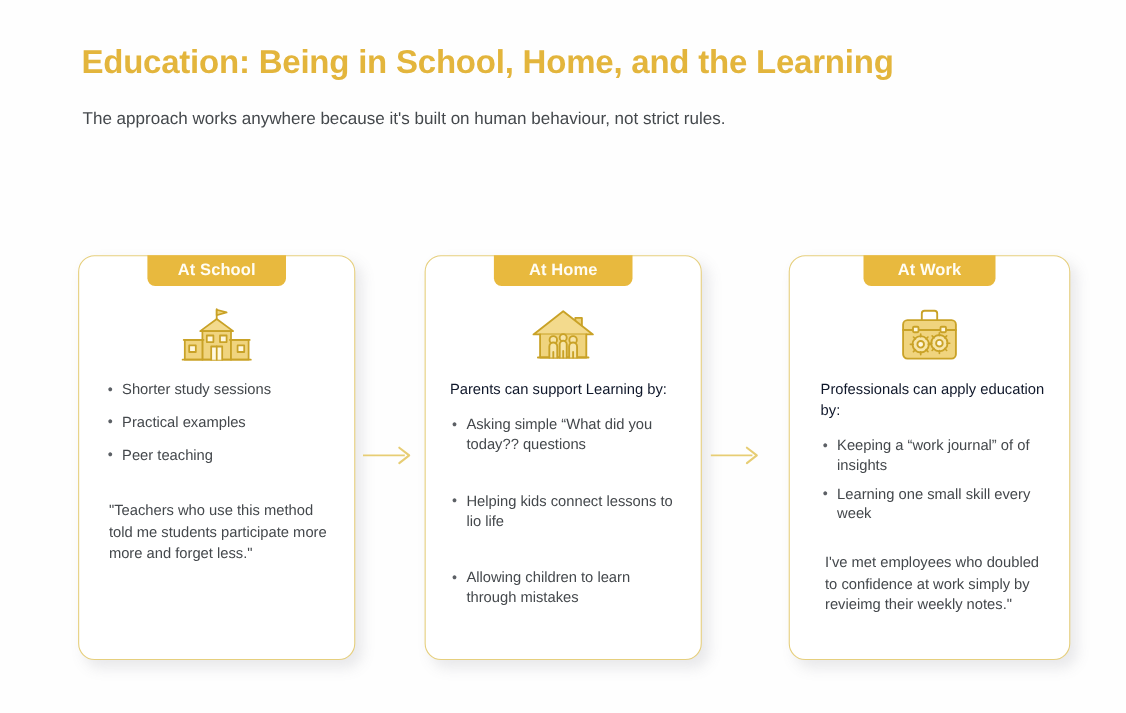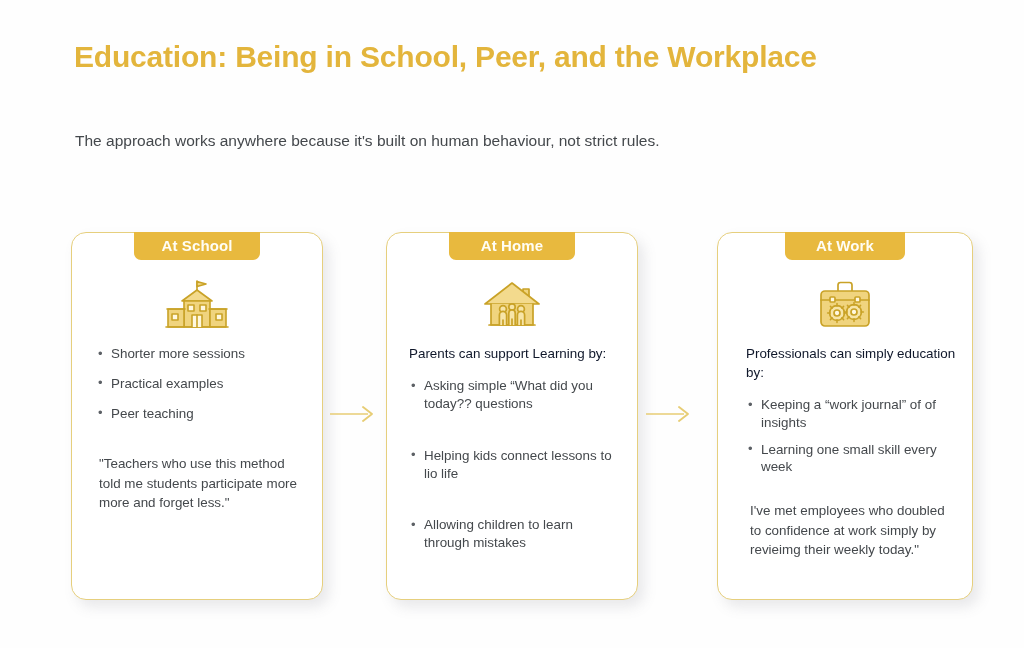--- a/index.html
+++ b/index.html
@@ -31,21 +31,20 @@
     white-space: nowrap;
   }
 
   .page-subtitle {
     position: absolute;
     left: 75px;
     top: 100px;
     font-size: 15.5px;
     color: #44484c;
     white-space: nowrap;
-    margin-top: 32px;
   }
 
   
   .cards-row {
     position: absolute;
     left: 0;
     top: 232px;
     width: 838px;
     height: 380px;
   }
@@ -156,21 +155,21 @@
     height: 20px;
   }
   .arrow.a1 { left: 330px; }
   .arrow.a2 { left: 646px; }
 </style>
 </head>
 <body>
 
 <div id="page">
 
-  <div class="page-title">Education: Being in School, Peer, and the Workplace</div>
+  <div class="page-title">Education: Being in School, Home, and the Learning</div>
   <div class="page-subtitle">The approach works anywhere because it's built on human behaviour, not strict rules.</div>
 
   <div class="cards-row">
 
     <div class="card c1">
       <div class="card-badge">At School</div>
 
       <div class="card-icon">
         <svg width="66" height="52" viewBox="0 0 66 52" xmlns="http://www.w3.org/2000/svg">
           <g fill="none" stroke="#c9a227" stroke-width="1.6" stroke-linejoin="round" stroke-linecap="round">
@@ -197,21 +196,21 @@
             <line x1="33" y1="36" x2="33" y2="48"></line>
 
             <rect x="8" y="35" width="6" height="6" fill="#fff8e0"></rect>
             <rect x="52" y="35" width="6" height="6" fill="#fff8e0"></rect>
           </g>
         </svg>
       </div>
 
       <div class="card-body">
         <ul class="bullets">
-          <li>Shorter more sessions</li>
+          <li>Shorter study sessions</li>
           <li>Practical examples</li>
           <li>Peer teaching</li>
         </ul>
         <div class="quote-block">"Teachers who use this method told me students participate more more and forget less."</div>
       </div>
     </div>
 
     <div class="arrow a1">
       <svg width="48" height="20" viewBox="0 0 48 20" xmlns="http://www.w3.org/2000/svg">
         <line x1="0" y1="10" x2="38" y2="10" stroke="#e7cd74" stroke-width="1.7"></line>
@@ -306,23 +305,23 @@
               <line x1="31.4" y1="26.4" x2="33.2" y2="28.2"></line>
               <line x1="42.8" y1="37.8" x2="44.6" y2="39.6"></line>
               <line x1="44.6" y1="26.4" x2="42.8" y2="28.2"></line>
               <line x1="33.2" y1="37.8" x2="31.4" y2="39.6"></line>
             </g>
           </g>
         </svg>
       </div>
 
       <div class="card-body">
-        <div class="intro-line">Professionals can simply education by:</div>
+        <div class="intro-line">Professionals can apply education by:</div>
         <ul class="bullets">
           <li>Keeping a “work journal” of of insights</li>
           <li>Learning one small skill every week</li>
         </ul>
-        <div class="quote-block">I've met employees who doubled to confidence at work simply by revieimg their weekly today."</div>
+        <div class="quote-block">I've met employees who doubled to confidence at work simply by revieimg their weekly notes."</div>
       </div>
     </div>
 
   </div>
 </div>
 
 </body></html>

